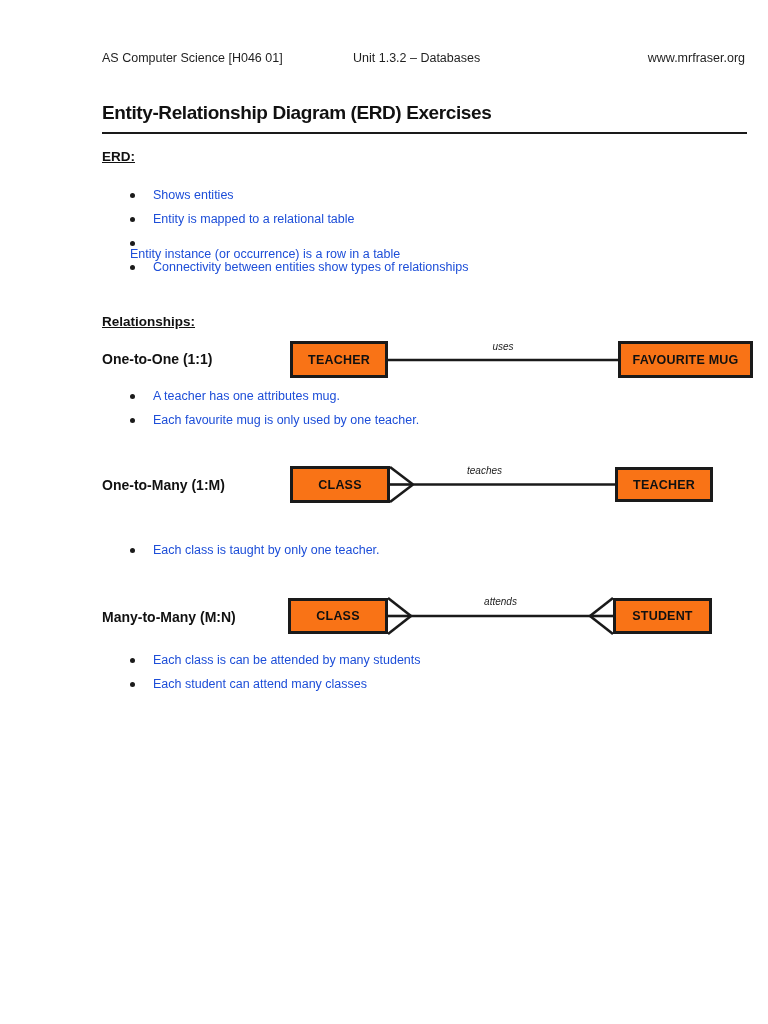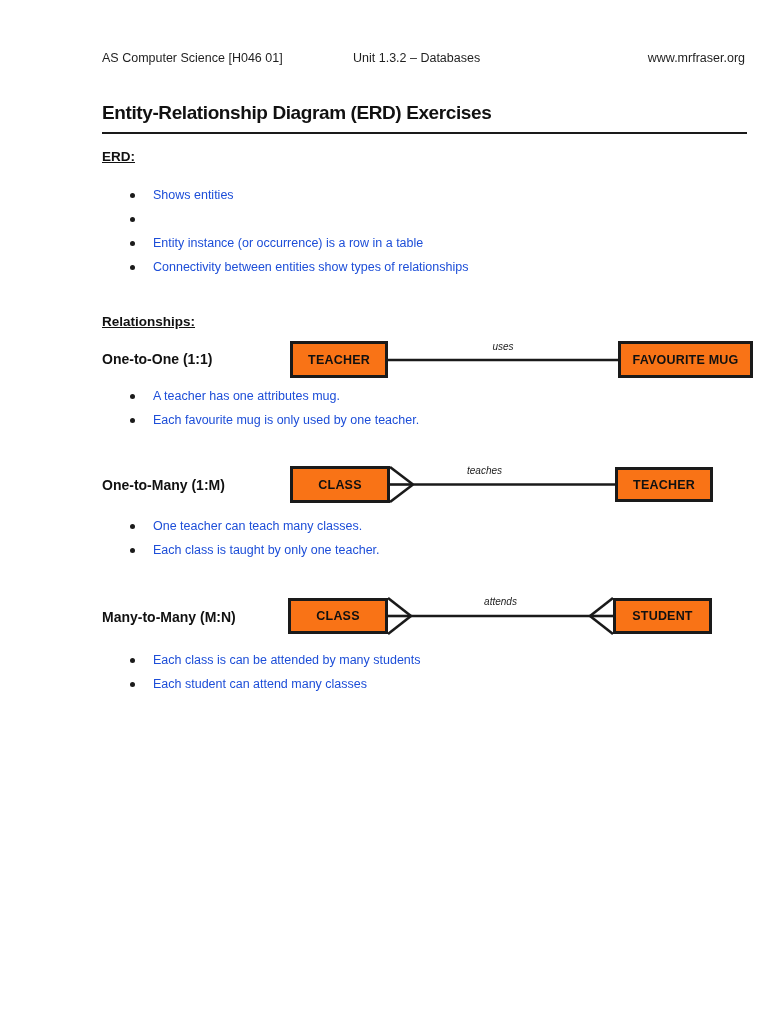--- a/index.html
+++ b/index.html
@@ -110,22 +110,23 @@
   <div class="abs title-rule"></div>
 
   <div class="abs section-head" style="left:102px; top:149px;">ERD:</div>
 
   <div class="abs bullet-line" style="top:187px;">
     <span class="bullet-dot"></span>
     <span>Shows entities</span>
   </div>
   <div class="abs bullet-line" style="top:211px;">
     <span class="bullet-dot"></span>
-  </div>
-  <div class="abs bullet-line" style="top:235px;">
+    <span>Entity is mapped to a relational table</span>
+  </div>
+  <div class="abs bullet-line" style="top:235px;flex-direction:column;">
     <span class="bullet-dot"></span>
     <span>Entity instance (or occurrence) is a row in a table</span>
   </div>
   <div class="abs bullet-line" style="top:259px;">
     <span class="bullet-dot"></span>
     <span>Connectivity between entities show types of relationships</span>
   </div>
 
   <div class="abs section-head" style="left:102px; top:314px;">Relationships:</div>
 
@@ -166,24 +167,20 @@
       <line x1="0" y1="38" x2="23" y2="20.5"></line>
     </g>
     <line x1="23" y1="20.5" x2="225" y2="20.5" stroke="#1a1a1a" stroke-width="2.6"></line>
   </svg>
   <div class="abs verb-label" style="left:390px; top:465px; width:189px;">teaches</div>
 
   <div class="abs entity-box" style="left:615px; top:467px; width:98px; height:35px;">
     <span>TEACHER</span>
   </div>
 
-  <div class="abs bullet-line" style="top:518px;">
-    <span class="bullet-dot"></span>
-    <span>One teacher can teach many classes.</span>
-  </div>
   <div class="abs bullet-line" style="top:542px;">
     <span class="bullet-dot"></span>
     <span>Each class is taught by only one teacher.</span>
   </div>
 
   <div class="abs rel-label" style="left:102px; top:609px;">Many-to-Many (M:N)</div>
 
   <div class="abs entity-box" style="left:288px; top:598px; width:100px; height:36px;">
     <span>CLASS</span>
   </div>

